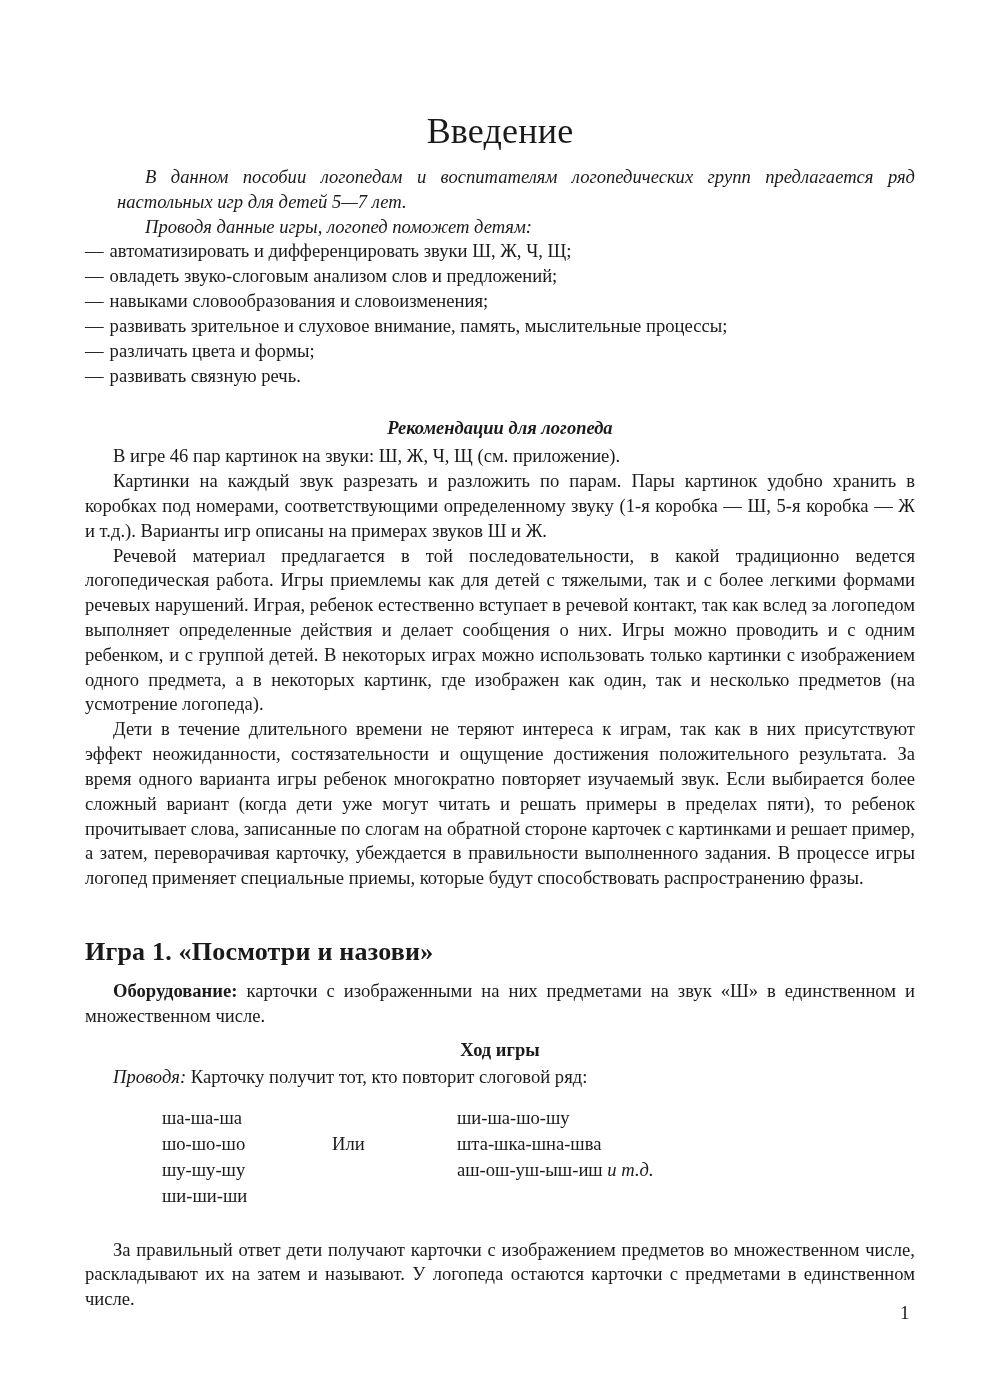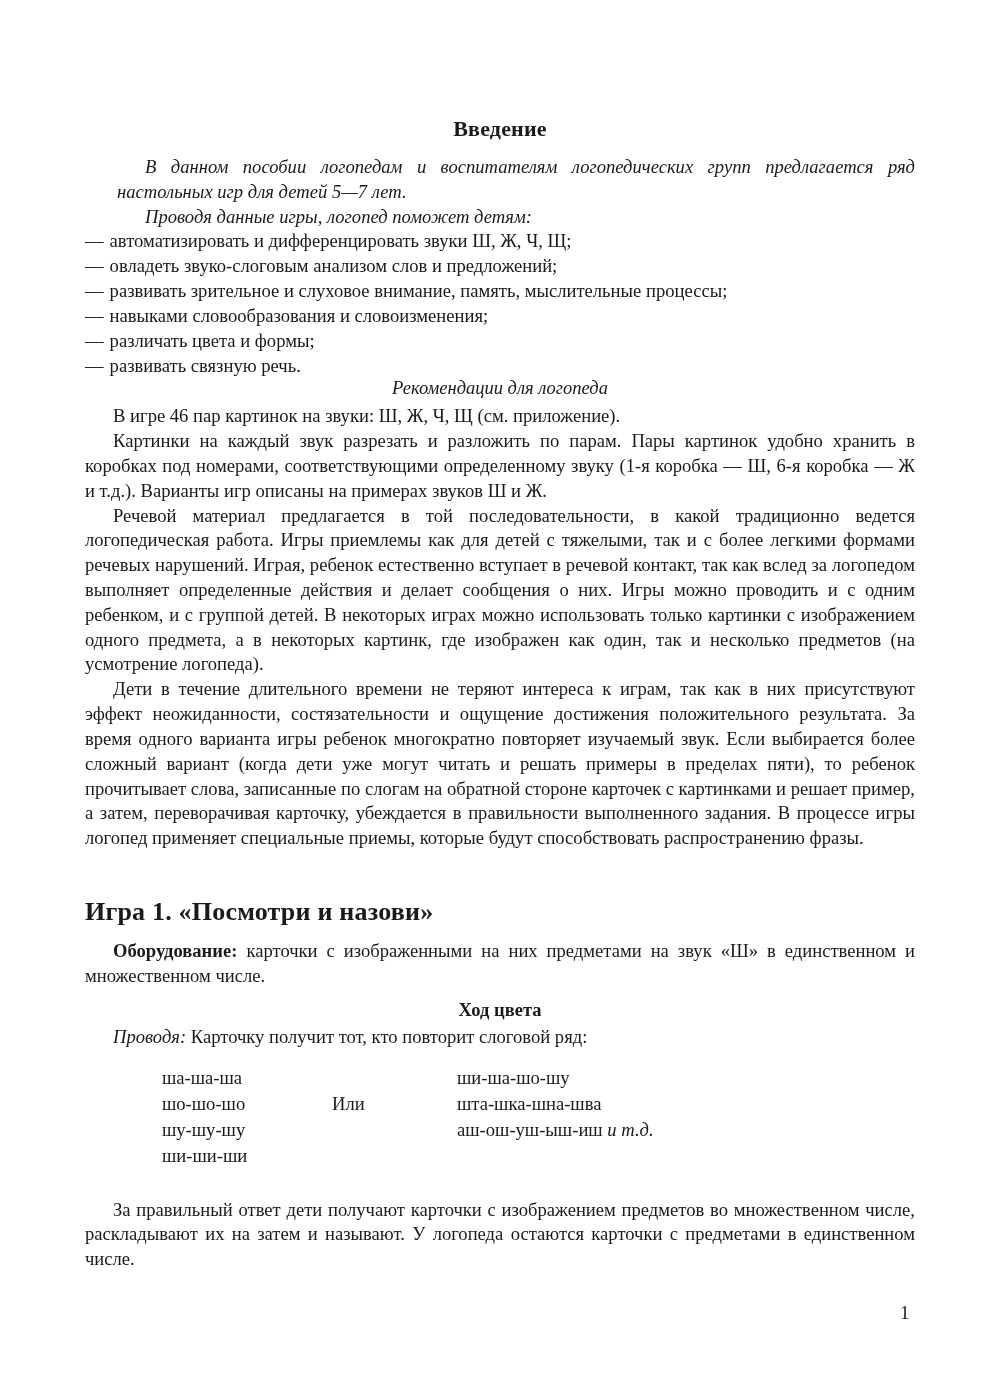--- a/index.html
+++ b/index.html
@@ -19,41 +19,41 @@
     overflow: hidden;
   }
   .content {
     position: absolute;
     left: 85px;
     top: 108px;
     width: 830px;
   }
 
   h1.doc-title {
-    font-size: 22px;
-    font-weight: bold;
+    font-size: 36px;
+    font-weight: normal;
     text-align: center;
-    margin: 8px 0 13px 0;
+    margin: 2px 0 13px 0;
     letter-spacing: 0.2px;
   }
 
   h2.game-title {
     font-size: 26px;
     font-weight: bold;
     text-align: left;
     margin: 46px 0 12px 0;
     letter-spacing: 0.2px;
   }
 
   h3.sub-head {
     font-size: 18.5px;
     font-style: italic;
-    font-weight: normal;
+    font-weight: bold;
     text-align: center;
-    margin: 0 0 5px 0;
+    margin: 30px 0 5px 0;
   }
 
   h3.sub-head-bold {
     font-size: 18.5px;
     font-style: normal;
     font-weight: bold;
     text-align: center;
     margin: 11px 0 4px 0;
   }
 
@@ -120,39 +120,39 @@
   <div class="content">
 
     <h1 class="doc-title">Введение</h1>
 
     <p class="indent italic">В данном пособии логопедам и воспитателям логопедических групп предлагается ряд настольных игр для детей 5—7 лет.</p>
     <p class="indent italic">Проводя данные игры, логопед поможет детям:</p>
 
     <ul class="goals">
       <li><span class="dash">—</span><span>автоматизировать и дифференцировать звуки Ш, Ж, Ч, Щ;</span></li>
       <li><span class="dash">—</span><span>овладеть звуко-слоговым анализом слов и предложений;</span></li>
+      <li><span class="dash">—</span><span>навыками словообразования и словоизменения;</span></li>
       <li><span class="dash">—</span><span>развивать зрительное и слуховое внимание, память, мыслительные процессы;</span></li>
-      <li><span class="dash">—</span><span>навыками словообразования и словоизменения;</span></li>
       <li><span class="dash">—</span><span>различать цвета и формы;</span></li>
       <li><span class="dash">—</span><span>развивать связную речь.</span></li>
     </ul>
 
     <h3 class="sub-head">Рекомендации для логопеда</h3>
 
     <p class="indent">В игре 46 пар картинок на звуки: Ш, Ж, Ч, Щ (см. приложение).</p>
-    <p class="indent">Картинки на каждый звук разрезать и разложить по парам. Пары картинок удобно хранить в коробках под номерами, соответствующими определенному звуку (1-я коробка — Ш, 6-я коробка — Ж и т.д.). Варианты игр описаны на примерах звуков Ш и Ж.</p>
+    <p class="indent">Картинки на каждый звук разрезать и разложить по парам. Пары картинок удобно хранить в коробках под номерами, соответствующими определенному звуку (1-я коробка — Ш, 5-я коробка — Ж и т.д.). Варианты игр описаны на примерах звуков Ш и Ж.</p>
     <p class="indent">Речевой материал предлагается в той последовательности, в какой традиционно ведется логопедическая работа. Игры приемлемы как для детей с тяжелыми, так и с более легкими формами речевых нарушений. Играя, ребенок естественно вступает в речевой контакт, так как вслед за логопедом выполняет определенные действия и делает сообщения о них. Игры можно проводить и с одним ребенком, и с группой детей. В некоторых играх можно использовать только картинки с изображением одного предмета, а в некоторых картинк, где изображен как один, так и несколько предметов (на усмотрение логопеда).</p>
     <p class="indent">Дети в течение длительного времени не теряют интереса к играм, так как в них присутствуют эффект неожиданности, состязательности и ощущение достижения положительного результата. За время одного варианта игры ребенок многократно повторяет изучаемый звук. Если выбирается более сложный вариант (когда дети уже могут читать и решать примеры в пределах пяти), то ребенок прочитывает слова, записанные по слогам на обратной стороне карточек с картинками и решает пример, а затем, переворачивая карточку, убеждается в правильности выполненного задания. В процессе игры логопед применяет специальные приемы, которые будут способствовать распространению фразы.</p>
 
     <h2 class="game-title">Игра 1. «Посмотри и назови»</h2>
 
 
     <p class="indent"><b>Оборудование:</b><span> карточки с изображенными на них предметами на звук «Ш» в  единственном и множественном числе.</span></p>
 
-    <h3 class="sub-head-bold">Ход цвета</h3>
+    <h3 class="sub-head-bold">Ход игры</h3>
 
     <p class="indent"><i>Проводя:</i><span> Карточку получит тот, кто повторит слоговой ряд:</span></p>
 
     <table class="syllable-table">
       <tbody>
           <tr>
         <td class="col-left">ша-ша-ша</td>
         <td class="col-mid"></td>
         <td class="col-right">ши-ша-шо-шу</td>
       </tr>

